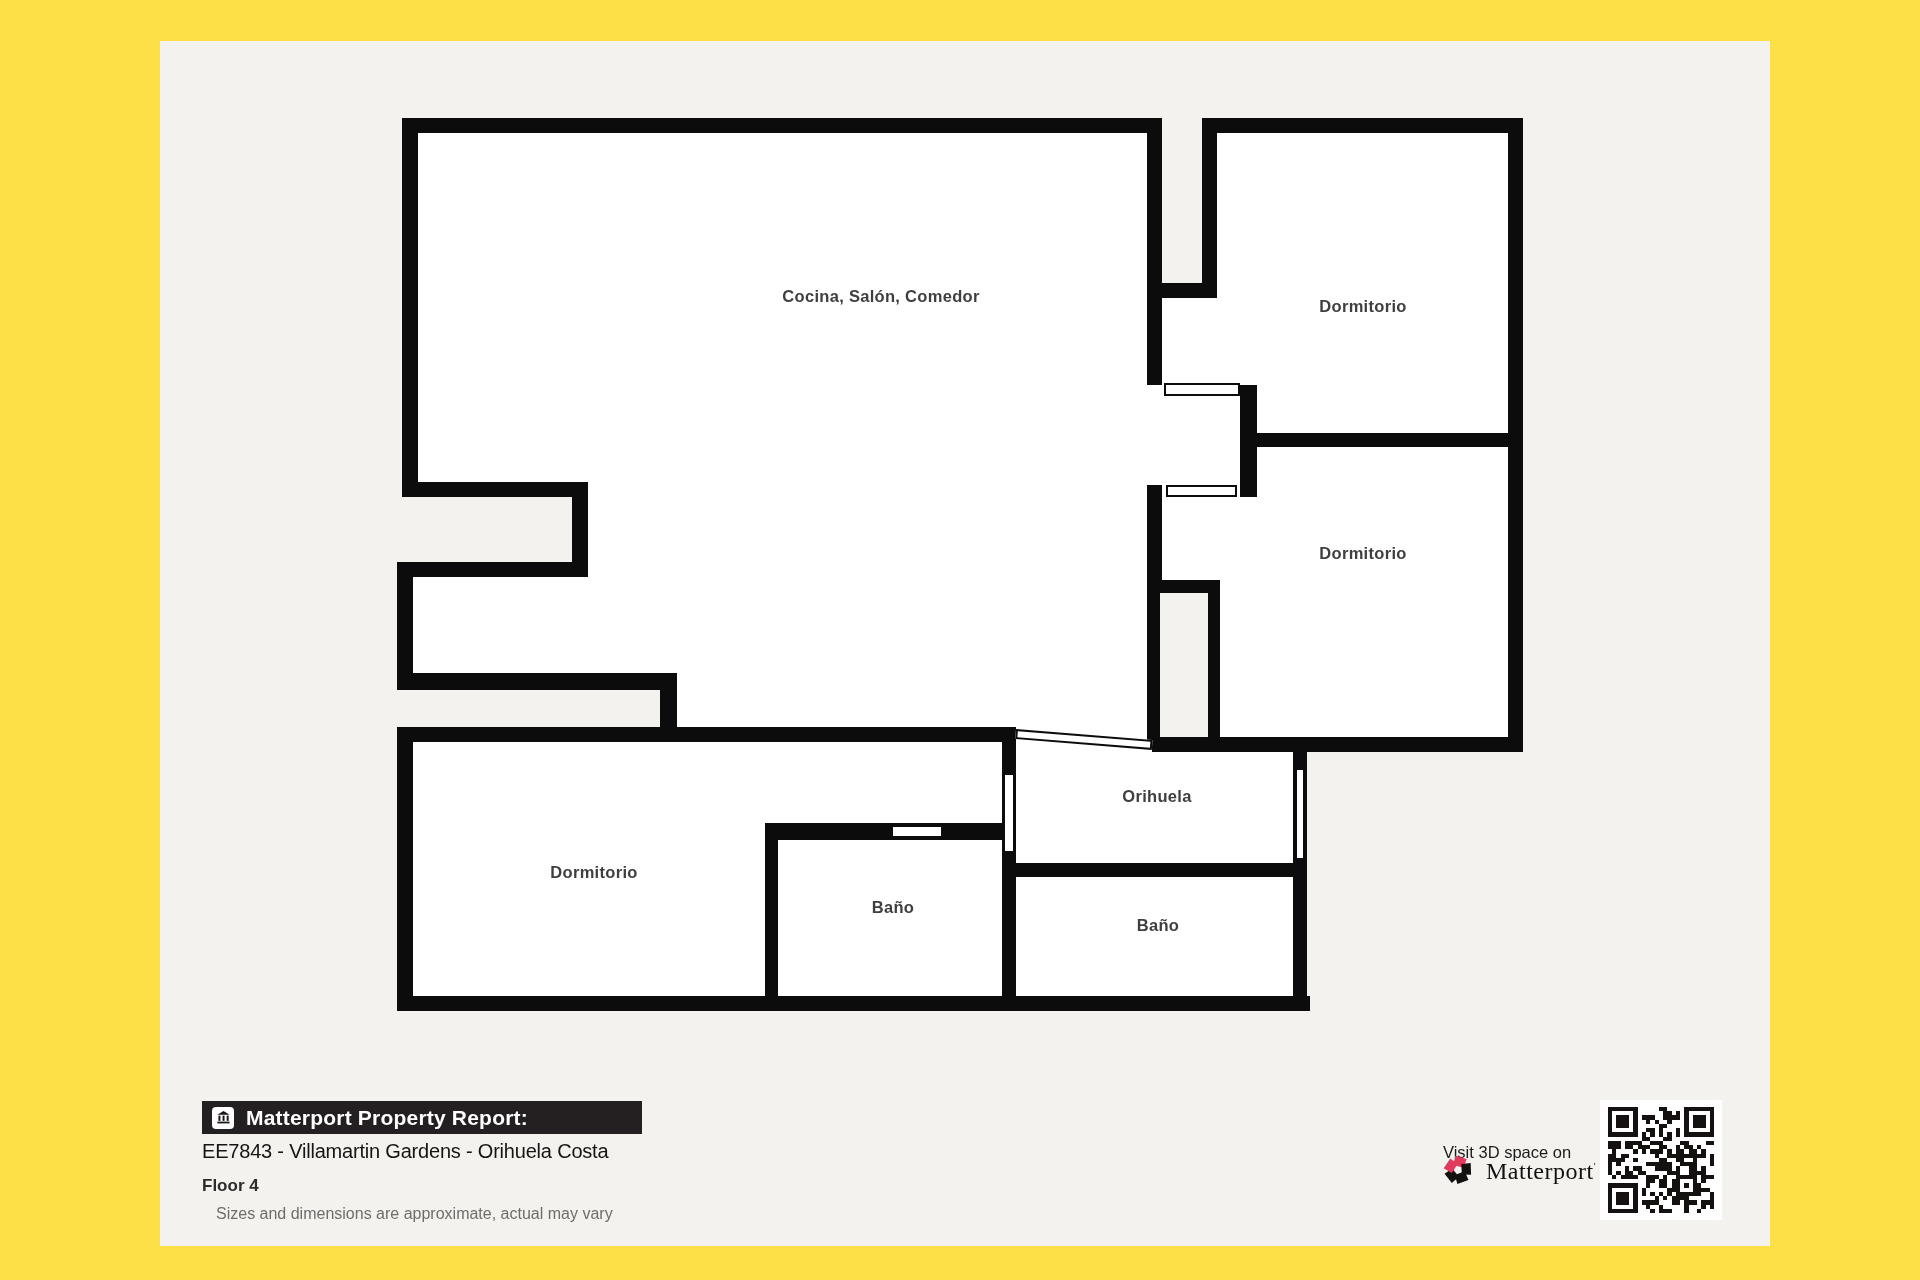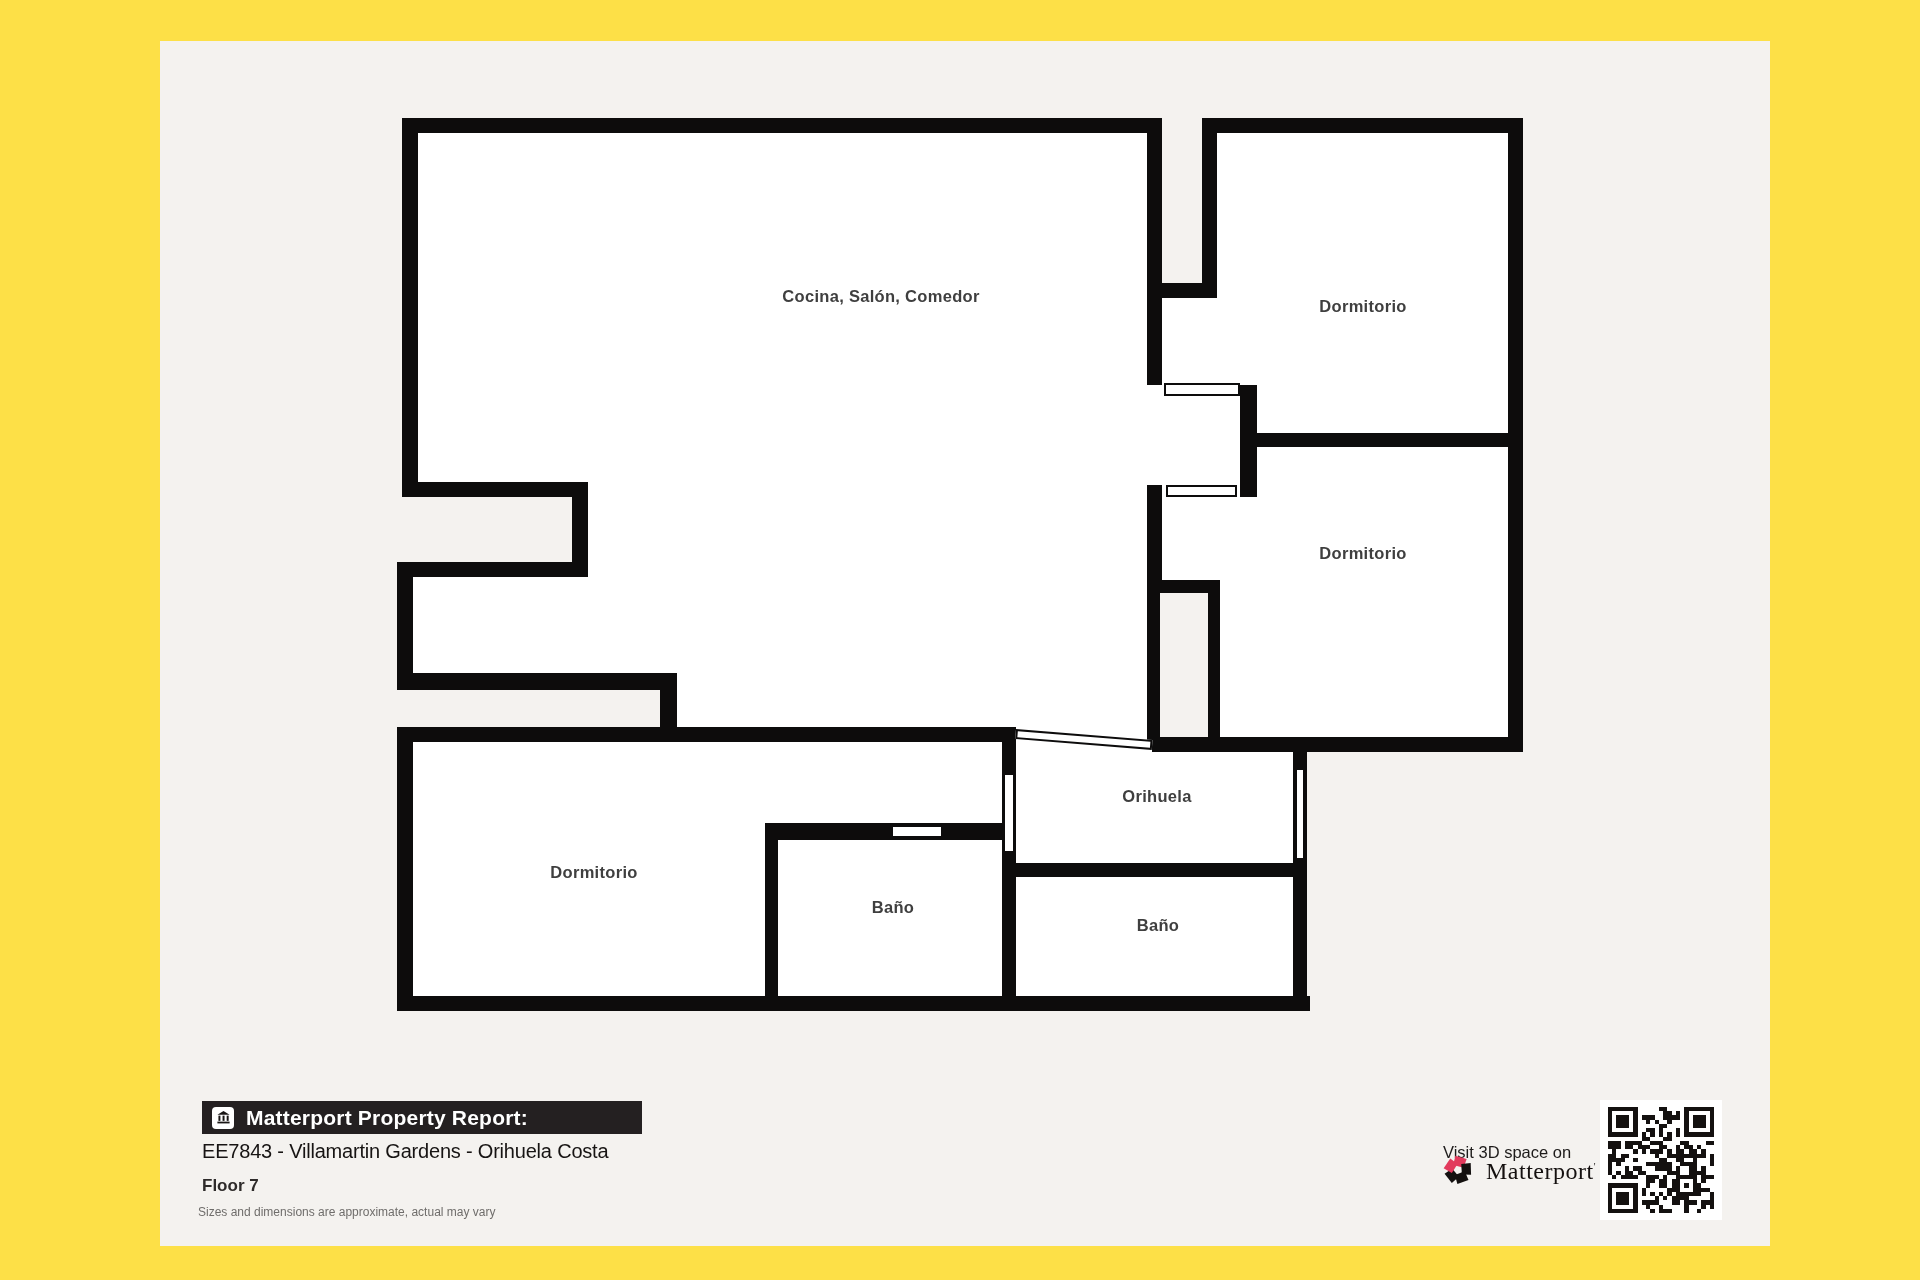--- a/index.html
+++ b/index.html
@@ -14,21 +14,21 @@
              font-weight:bold;font-size:16.5px;letter-spacing:.3px;white-space:nowrap;}
   
   #report-bar{position:absolute;left:202px;top:1101px;width:440px;height:33px;background:var(--bar,#242021);
               display:flex;align-items:center;padding-left:10px;box-sizing:border-box;}
   #report-bar .housebox{width:22px;height:22px;background:#ffffff;border-radius:4px;display:flex;
               align-items:center;justify-content:center;flex:0 0 auto;}
   #report-bar .bartext{color:#ffffff;font-weight:bold;font-size:21px;margin-left:12px;letter-spacing:.2px;}
   #prop-title{position:absolute;left:202px;top:1140px;font-size:20px;font-weight:normal;color:#171413;
               letter-spacing:-0.2px;white-space:nowrap;}
   #floor-label{position:absolute;left:202px;top:1176px;font-size:17px;font-weight:bold;color:#2e2b2a;}
-  #disclaimer{position:absolute;left:198px;top:1205px;font-size:12px;color:#6f6d6b;}
+  #disclaimer{position:absolute;left:216px;top:1205px;font-size:16px;color:#6f6d6b;}
   
   #visit-text{position:absolute;left:1443px;top:1128px;font-size:16.5px;color:#1d1b1a;margin-top:15px;}
   #mp-logo{position:absolute;left:1441px;top:1153px;width:34px;height:34px;}
   #mp-wordmark{position:absolute;left:1486px;top:1158px;font-family:Liberation Serif, serif;
                font-size:24px;color:#14100f;letter-spacing:.5px;}
   #mp-wordmark sup{font-size:10px;}
   #qr-box{position:absolute;left:1600px;top:1100px;width:122px;height:120px;background:#ffffff;
           display:flex;align-items:center;justify-content:center;}
 </style>
 </head>
@@ -100,21 +100,21 @@
         <polygon points="8,1 14.5,5 1.5,5" fill="#181514"></polygon>
         <rect x="2.6" y="6" width="2.1" height="5.6" fill="#181514"></rect>
         <rect x="7" y="6" width="2.1" height="5.6" fill="#181514"></rect>
         <rect x="11.4" y="6" width="2.1" height="5.6" fill="#181514"></rect>
         <rect x="1.5" y="12.4" width="13" height="1.9" fill="#181514"></rect>
       </svg>
     </span>
     <span class="bartext">Matterport Property Report:</span>
   </div>
   <div id="prop-title">EE7843 - Villamartin Gardens - Orihuela Costa</div>
-  <div id="floor-label">Floor 7</div>
+  <div id="floor-label">Floor 4</div>
   <div id="disclaimer">Sizes and dimensions are approximate, actual may vary</div>
 
   <div id="visit-text">Visit 3D space on</div>
   <div id="mp-logo">
     <svg width="34" height="34" viewBox="-20 -20 40 40" id="pinwheel">
         <path d="M 1,-17 L 13,-10 L 7,-1 L -4,-7 Z" transform="rotate(-14)" fill="#e23a5c"></path>
         <path d="M 1,-17 L 13,-10 L 7,-1 L -4,-7 Z" transform="rotate(58)" fill="#141110"></path>
         <path d="M 1,-17 L 13,-10 L 7,-1 L -4,-7 Z" transform="rotate(130)" fill="#141110"></path>
         <path d="M 1,-17 L 13,-10 L 7,-1 L -4,-7 Z" transform="rotate(202)" fill="#141110"></path>
         <path d="M 1,-17 L 13,-10 L 7,-1 L -4,-7 Z" transform="rotate(274)" fill="#e23a5c"></path>

